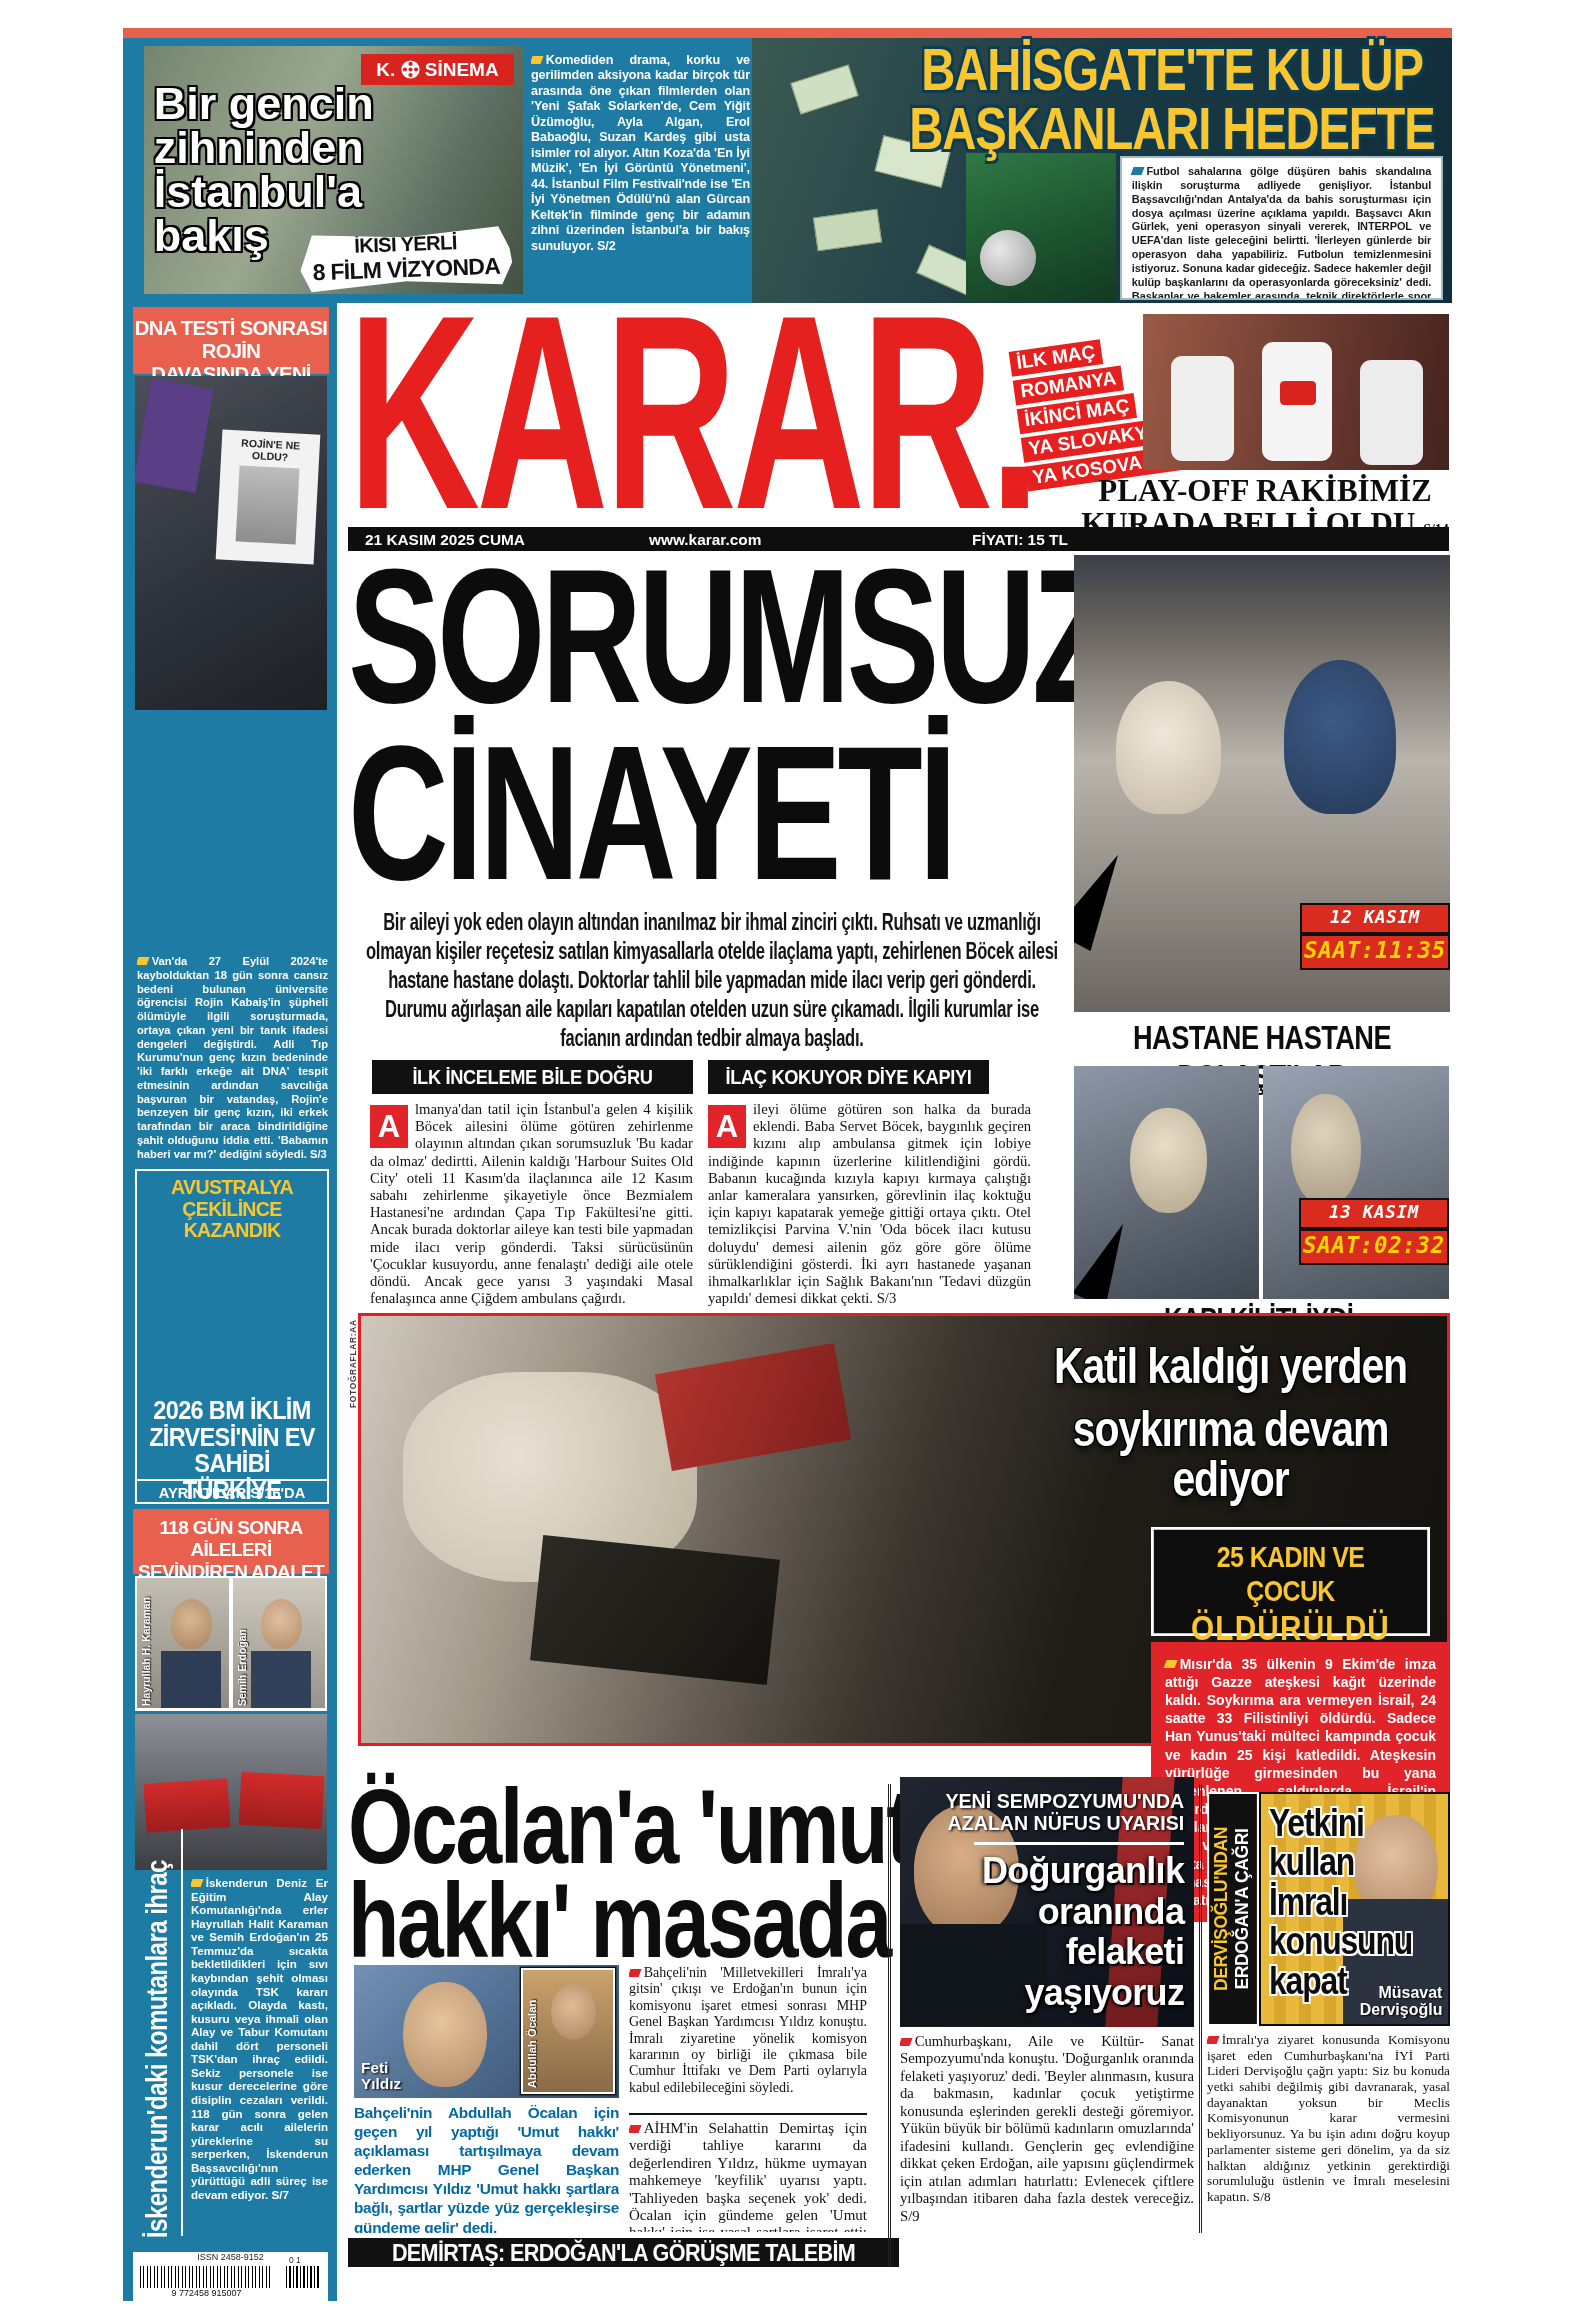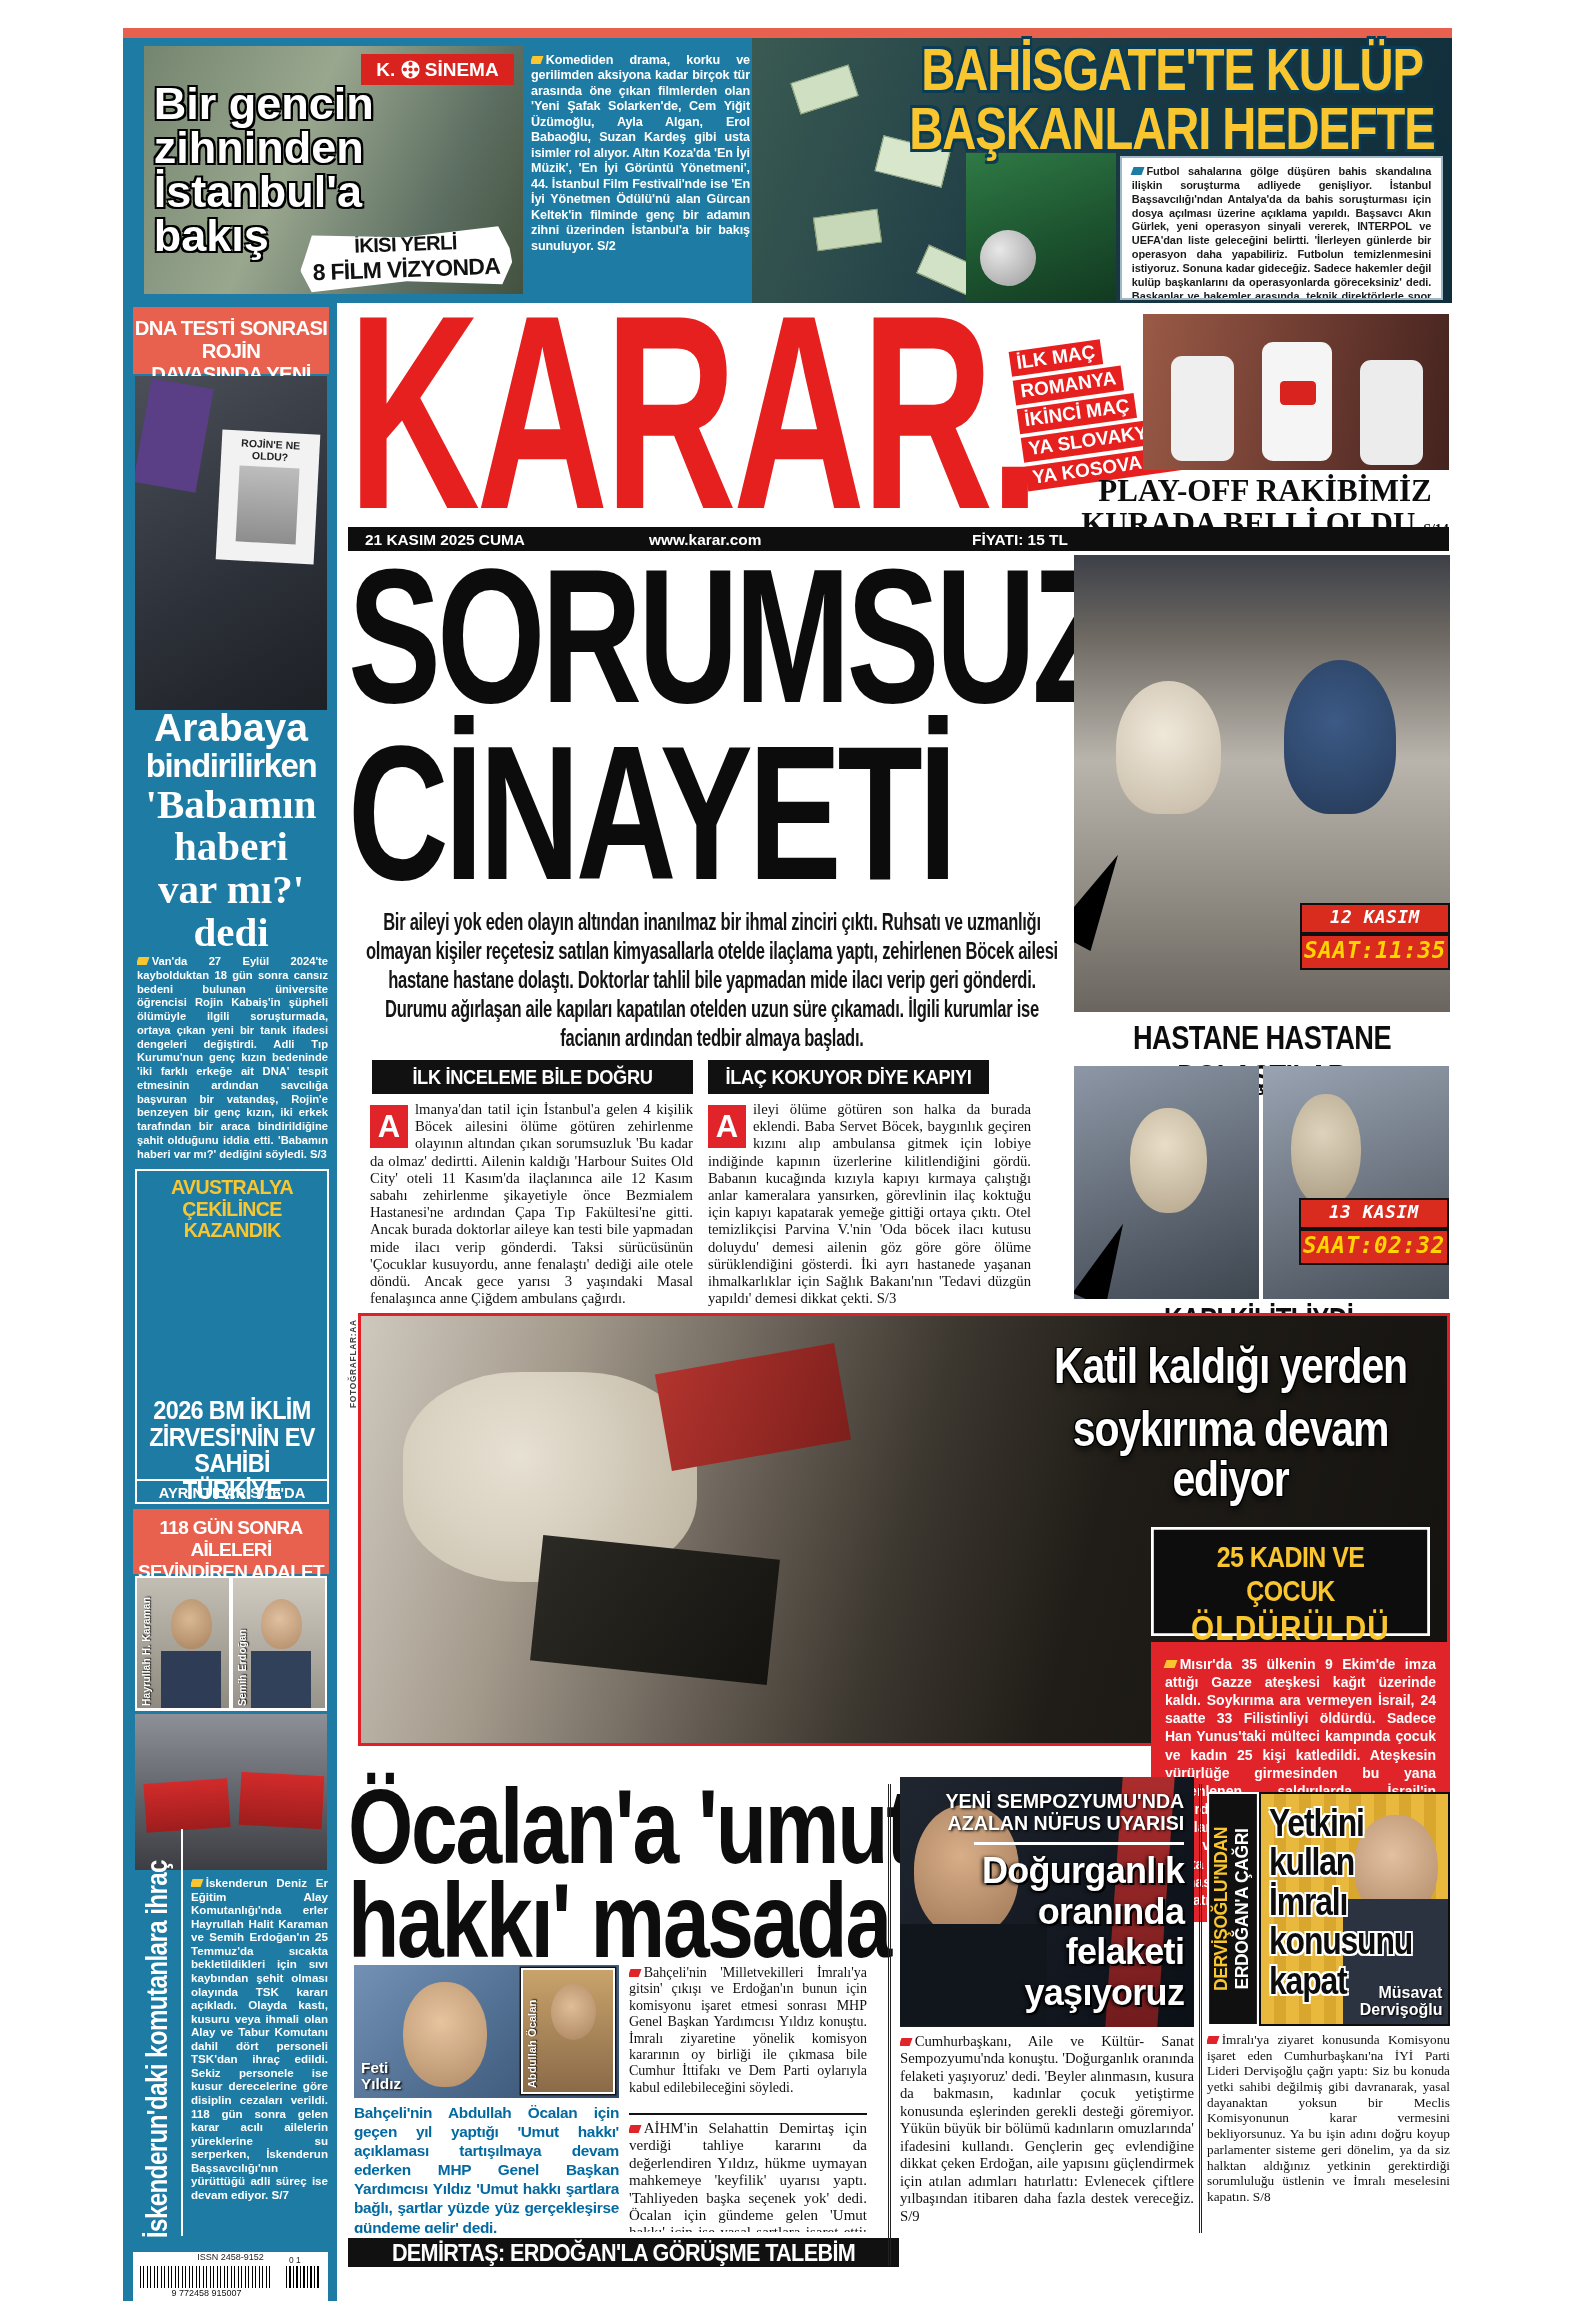--- a/index.html
+++ b/index.html
@@ -120,28 +120,20 @@
   </div>
 
   <div class="abs clip" style="left:135px;top:376px;width:192px;height:334px;background:linear-gradient(150deg,#4a4f58 0%,#2c3038 60%,#1d2025 100%);">
     <div class="abs" style="left:7px;top:7px;width:63px;height:105px;background:#5b3f86;transform:rotate(10deg);"></div>
     <div class="abs ctr" style="left:84px;top:56px;width:98px;height:130px;background:#f2f2f2;transform:rotate(3deg);padding:5.6px 4.2px;box-sizing:border-box;">
       <span class="xb" style="font-size:10.5px;color:#222;">ROJİN'E NE OLDU?</span>
       <div style="width:60px;height:76px;margin:5.6px auto 0;background:linear-gradient(180deg,#bdbdbd,#8d8d8d);"></div>
     </div>
   </div>
 
-  <div class="abs ctr w" style="left:133px;top:708px;width:196px;line-height:1.04;">
-    <span class="xb" style="display:block;font-size:39px;">Arabaya</span>
-    <span class="xb" style="display:block;font-size:33px;letter-spacing:-1.4px;">bindirilirken</span>
-    <span class="serif xb" style="display:block;font-size:41px;">'Babamın</span>
-    <span class="serif xb" style="display:block;font-size:41px;">haberi</span>
-    <span class="serif xb" style="display:block;font-size:41px;">var mı?'</span>
-    <span class="serif xb" style="display:block;font-size:41px;">dedi</span>
-  </div>
 
   <div class="abs b w jus clip" style="left:137px;top:955px;width:191px;height:210px;font-size:11.2px;line-height:1.23;">
     <span class="flag fy sm"></span><span>Van'da 27 Eylül 2024'te kaybolduktan 18 gün sonra cansız bedeni bulunan üniversite öğrencisi Rojin Kabaiş'in şüpheli ölümüyle ilgili soruşturmada, ortaya çıkan yeni bir tanık ifadesi dengeleri değiştirdi. Adli Tıp Kurumu'nun genç kızın bedeninde 'iki farklı erkeğe ait DNA' tespit etmesinin ardından savcılığa başvuran bir vatandaş, Rojin'e benzeyen bir genç kızın, iki erkek tarafından bir araca bindirildiğine şahit olduğunu iddia etti. 'Babamın haberi var mı?' dediğini söyledi. S/3</span>
   </div>
 
   <div class="abs" style="left:135px;top:1169px;width:194px;height:335px;border:2.1px solid #fff;box-sizing:border-box;">
     <div class="ctr xb" style="color:#f9c62f;font-size:19.6px;line-height:1.12;margin-top:5.6px;letter-spacing:-0.7px;">
       <span style="display:block;">AVUSTRALYA</span>
       <span style="display:block;">ÇEKİLİNCE KAZANDIK</span>
     </div>

